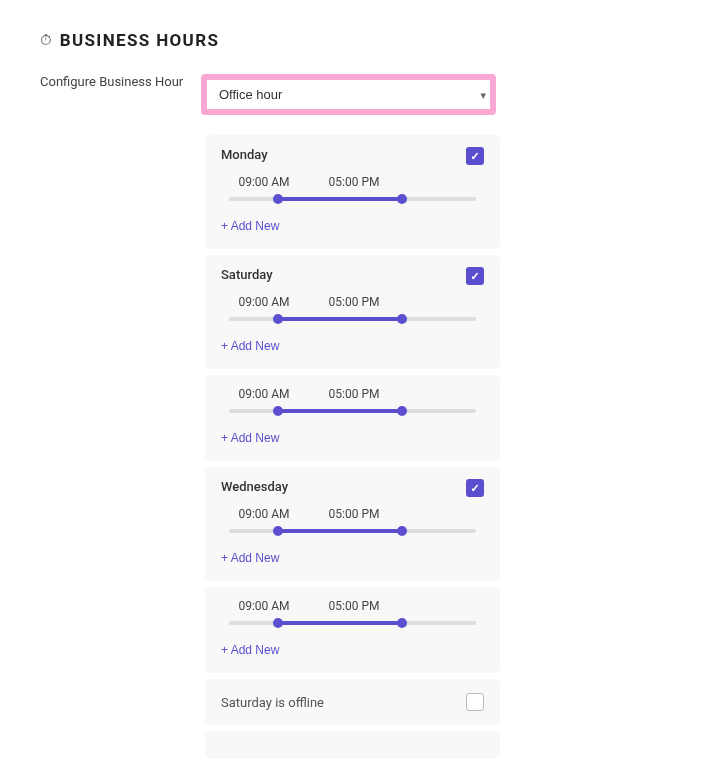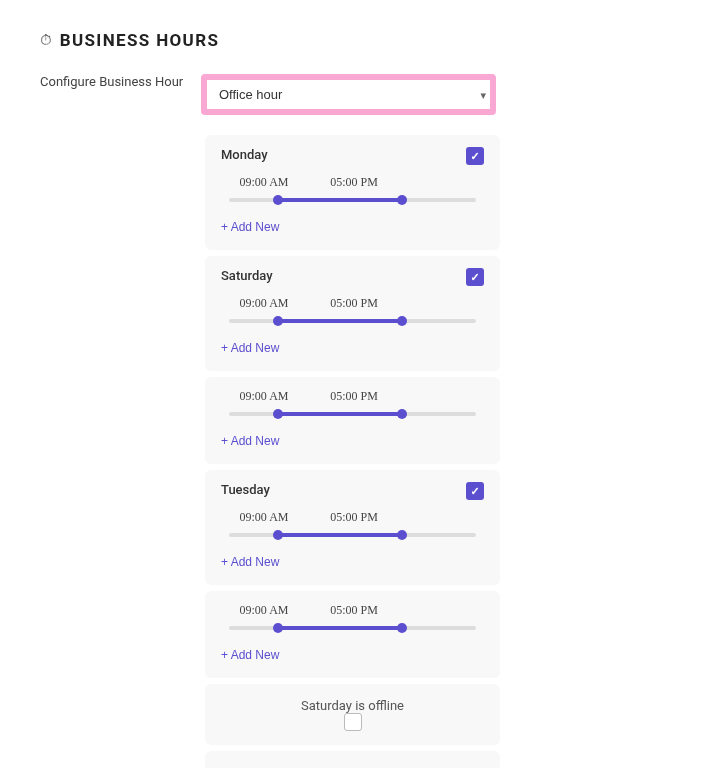--- a/index.html
+++ b/index.html
@@ -115,21 +115,20 @@
       align-items: center;
       gap: 20px;
       margin-bottom: 8px;
       padding-left: 8px;
     }
     .time-label {
       font-size: 12px;
       color: #444;
       min-width: 70px;
       text-align: center;
-      font-family: Liberation Serif, serif;
     }
     .slider-container {
       padding: 0 8px;
       margin-bottom: 8px;
     }
     .slider-track {
       position: relative;
       height: 4px;
       background: #ddd;
       border-radius: 2px;
@@ -176,21 +175,20 @@
       margin-top: 8px;
     }
     .offline-card {
       background: #f8f8f8;
       border-radius: 6px;
       padding: 14px 16px;
       width: 295px;
       display: flex;
       align-items: center;
       justify-content: space-between;
-      flex-direction: column;
     }
     .offline-label {
       font-size: 13px;
       color: #555;
     }
   </style>
 </head>
 <body>
 
 <div>
@@ -260,21 +258,21 @@
           <div class="slider-fill"></div>
           <div class="slider-thumb-left"></div>
           <div class="slider-thumb-right"></div>
         </div>
       </div>
       <button class="add-new-btn">+ Add New</button>
     </div>
 
     <div class="day-card">
       <div class="day-card-header">
-        <span class="day-name">Tuesday</span>
+        <span class="day-name">Wednesday</span>
         <div class="checkbox-checked"></div>
       </div>
       <div class="time-row">
         <span class="time-label">09:00 AM</span>
         <span class="time-label">05:00 PM</span>
       </div>
       <div class="slider-container">
         <div class="slider-track">
           <div class="slider-fill"></div>
           <div class="slider-thumb-left"></div>

